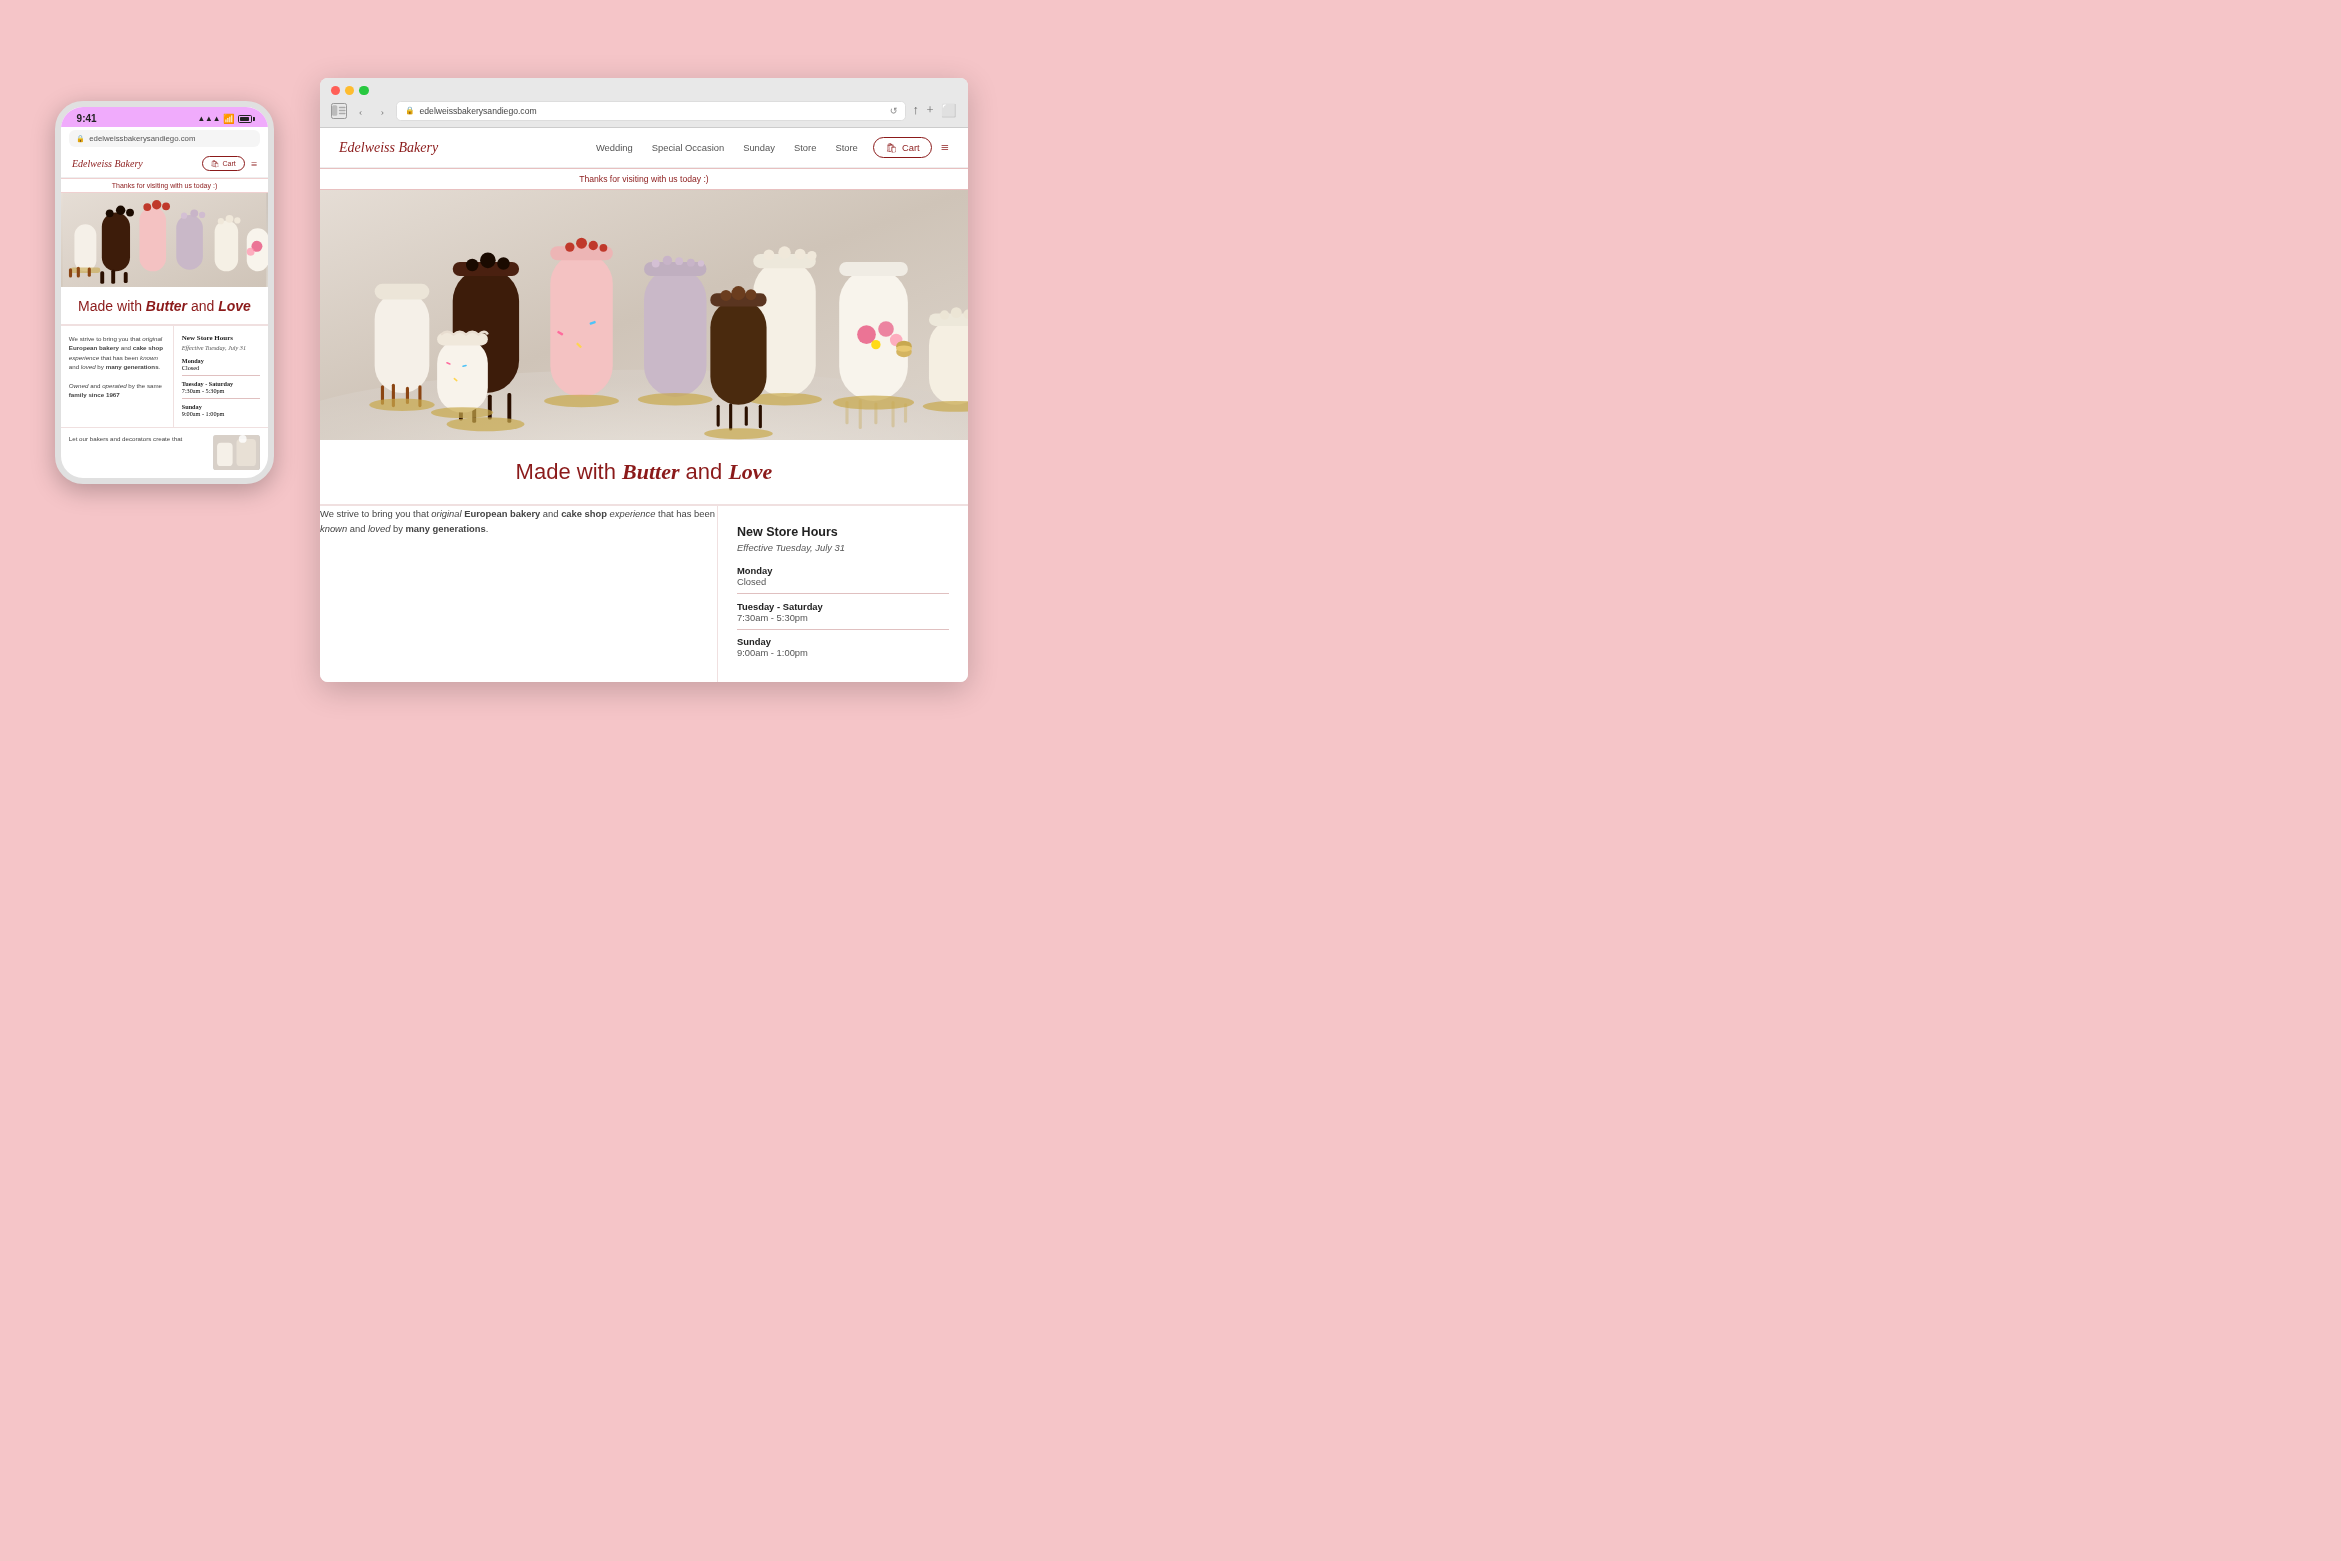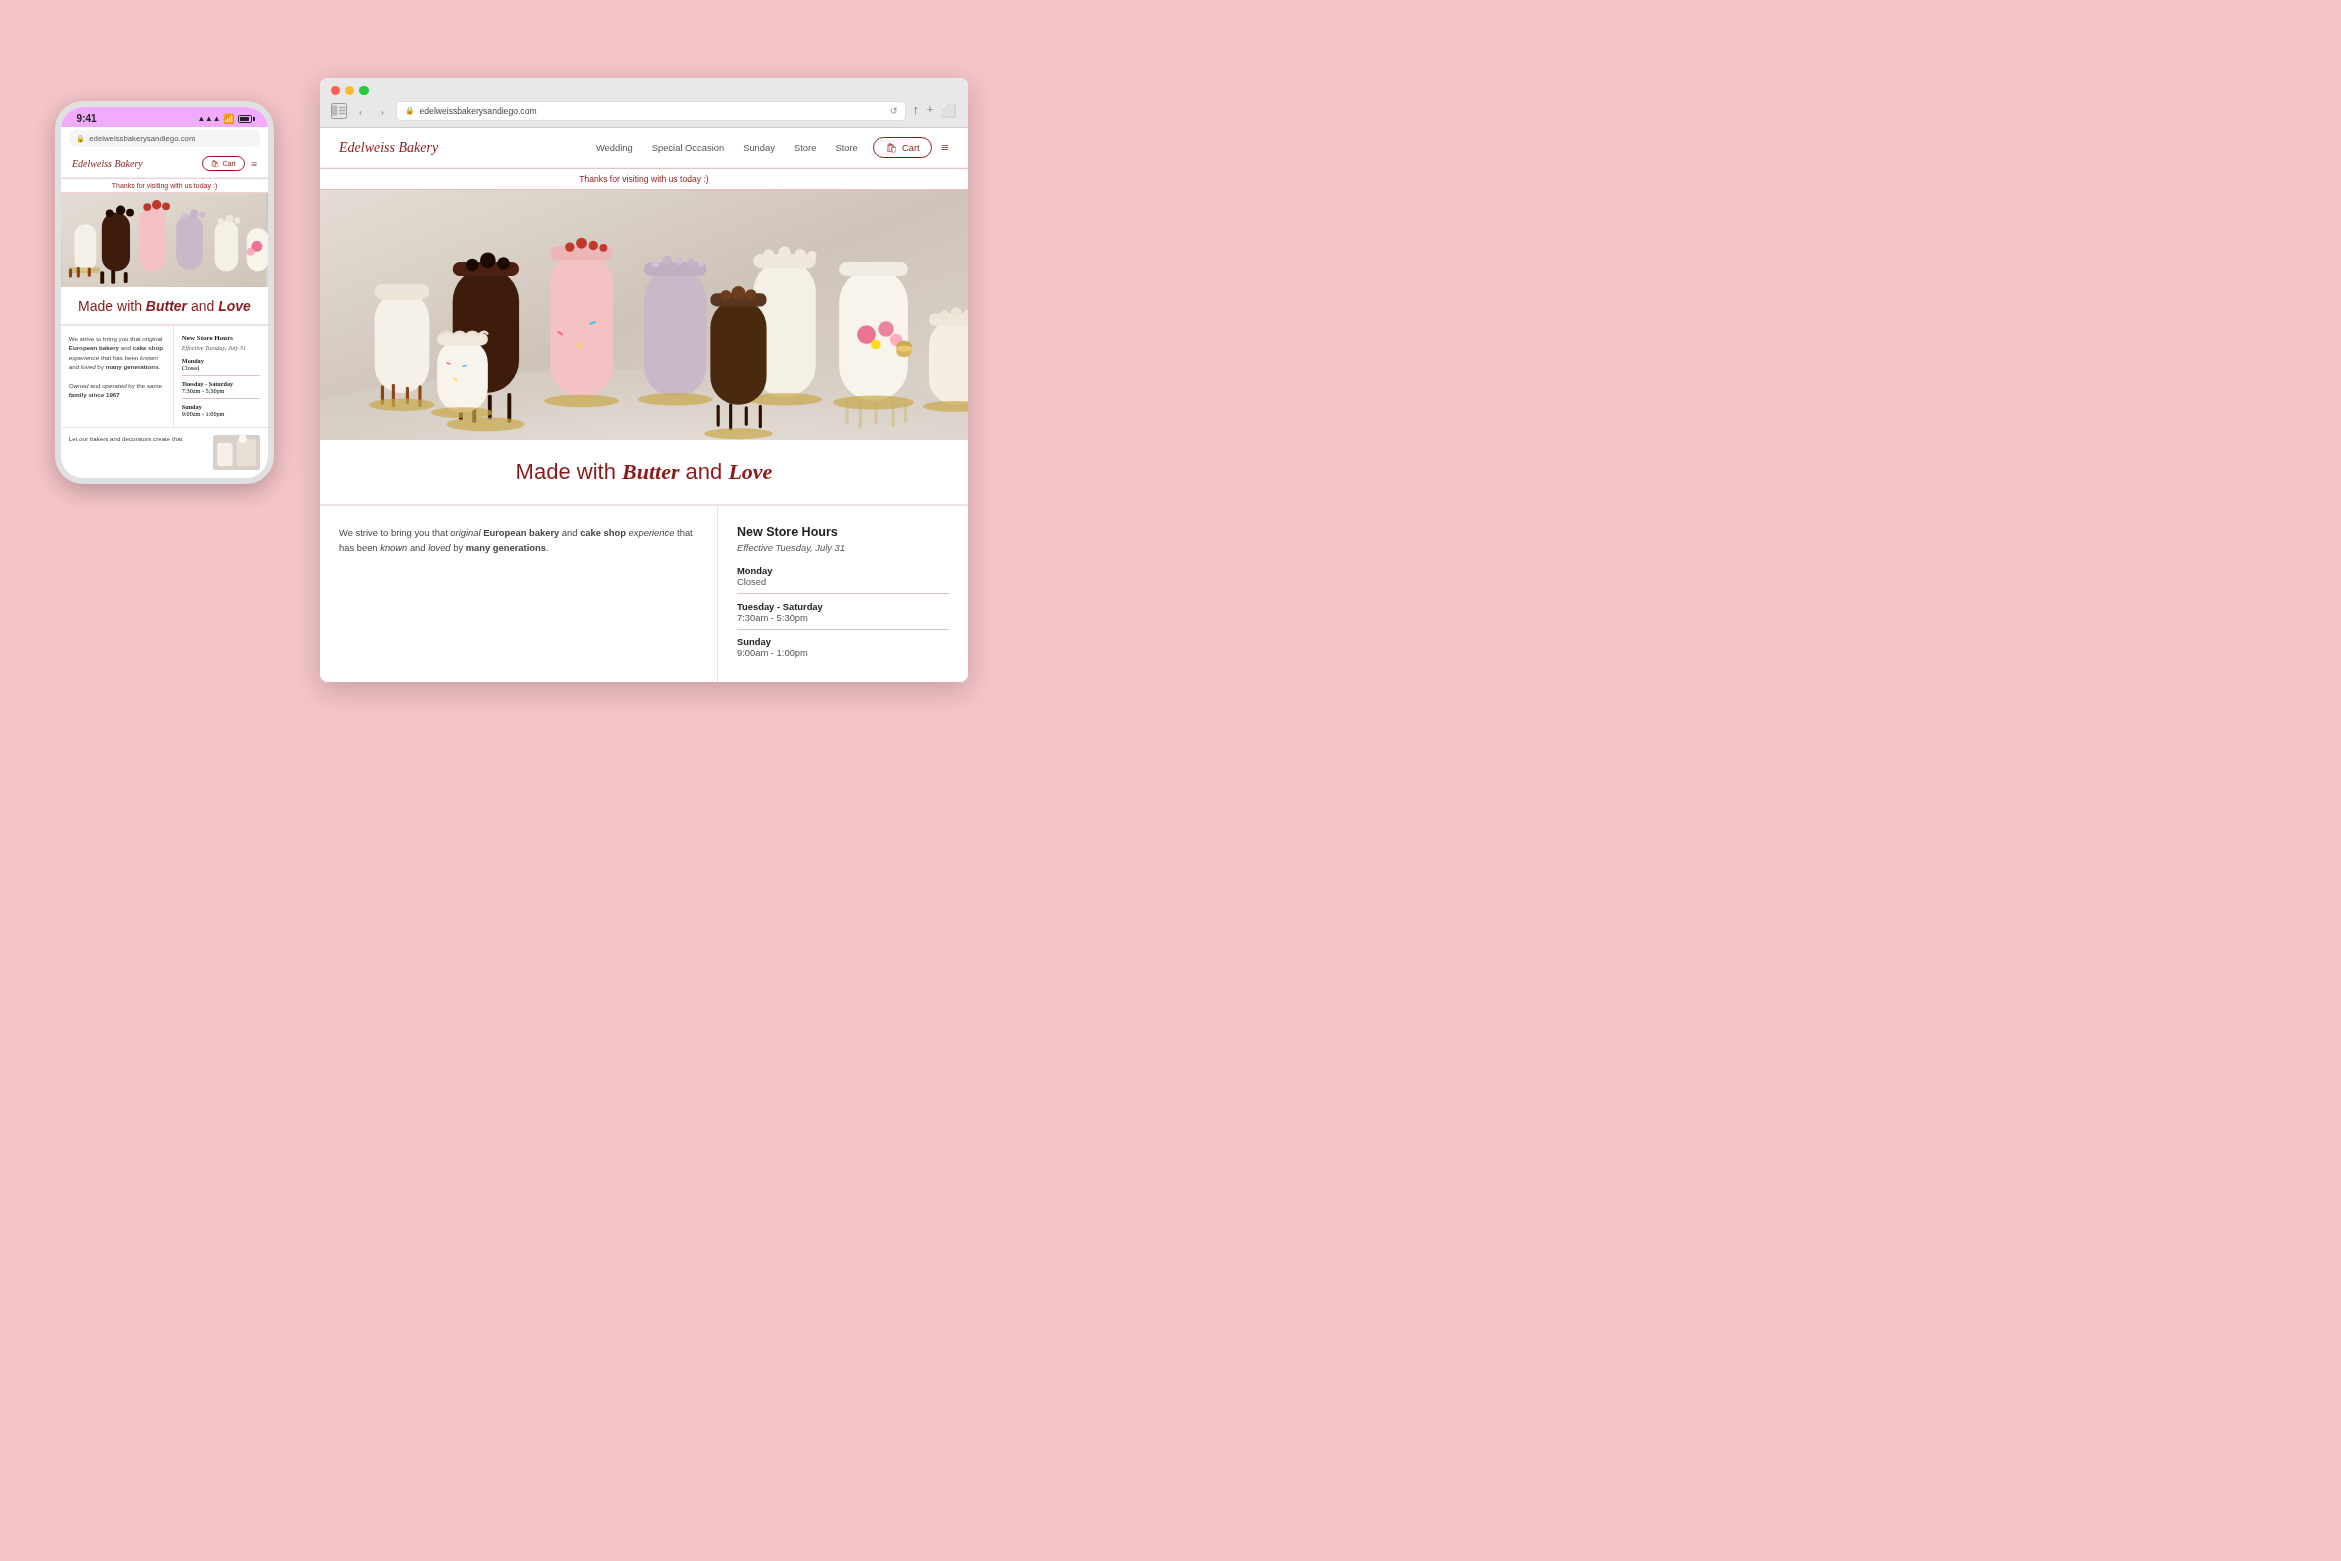--- a/index.html
+++ b/index.html
@@ -203,21 +203,20 @@
       font-family: Georgia, serif;
     }
 
     .two-col-section {
       display: flex;
       border-top: 0.8px solid #f0e0e0;
     }
 
     .col-left {
       flex: 1;
-      padding: 19px;
       border-right: 0.8px solid #f0e0e0;
     }
 
     .col-right {
       width: 250px;
       padding: 19px;
     }
 
     .body-text {
       font-family: Arial, sans-serif;

